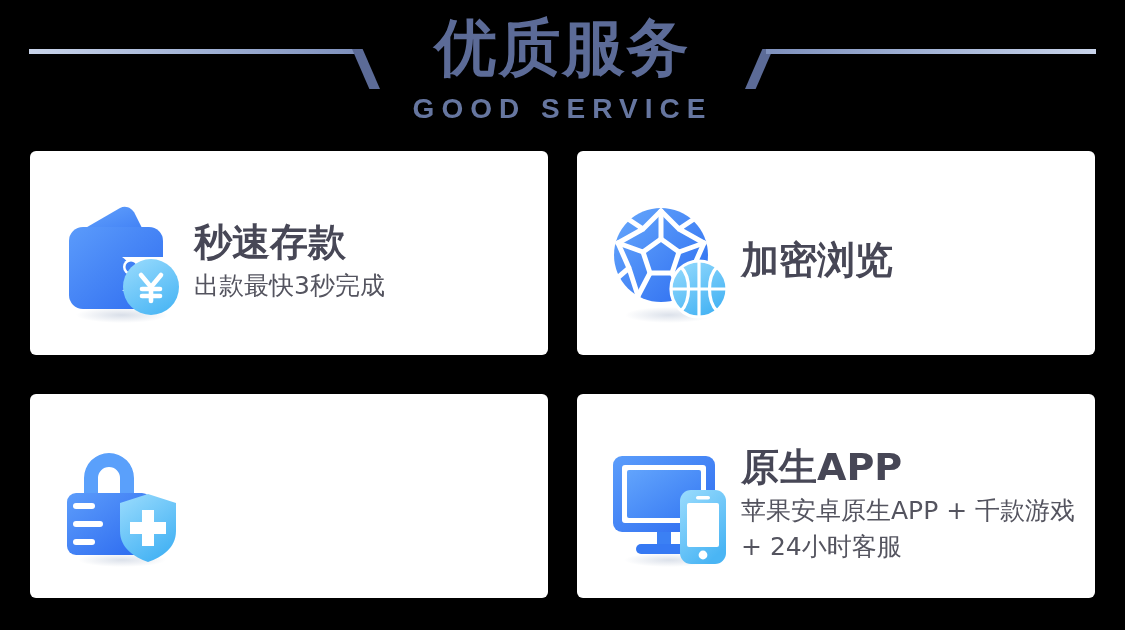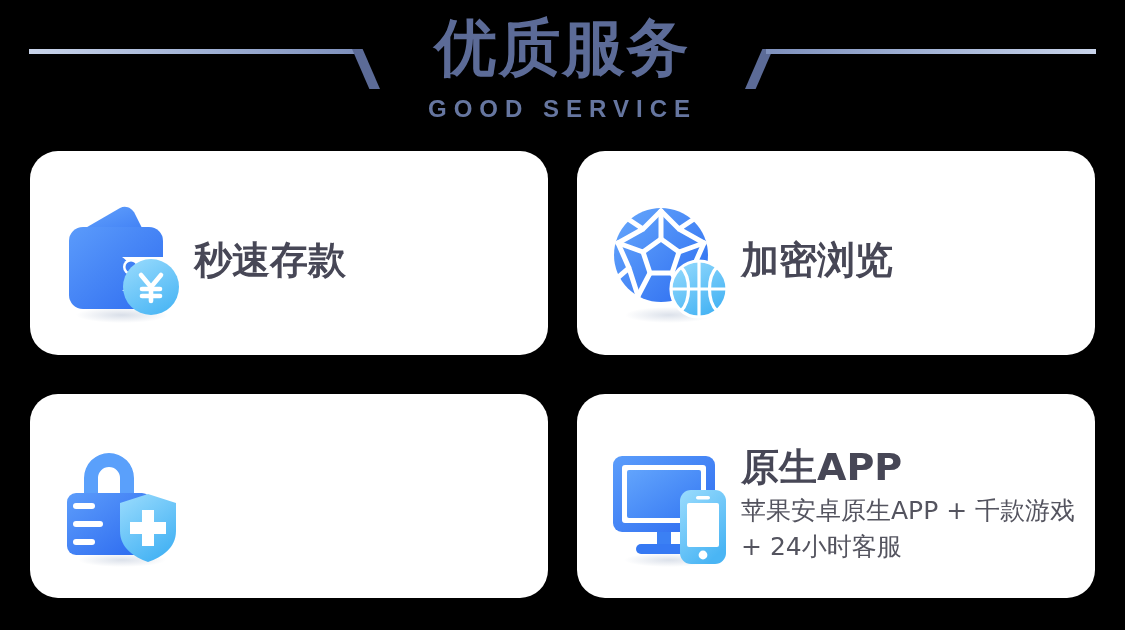--- a/index.html
+++ b/index.html
@@ -63,21 +63,21 @@
     padding-top: 6px;
     font-size: 62px;
     line-height: 84px;
     font-weight: bold;
     color: #5c6b97;
     letter-spacing: 2px;
     font-family: "DejaVu Sans", "Liberation Sans", sans-serif;
   }
   .title-en {
     margin: 0;
-    font-size: 24px;
+    font-size: 28px;
     line-height: 38px;
     font-weight: bold;
     color: #6676a0;
     letter-spacing: 7px;
     font-family: "Liberation Sans", sans-serif;
   }
 
   
   .grid {
     position: absolute;
@@ -85,21 +85,21 @@
     left: 30px;
     width: 1065px;
     display: grid;
     grid-template-columns: 518px 518px;
     grid-template-rows: 204px 204px;
     column-gap: 29px;
     row-gap: 39px;
   }
   .card {
     background: #ffffff;
-    border-radius: 28px;
+    border-radius: 6px;
     display: flex;
     align-items: center;
     padding: 16px 14px 0 26px;
     box-sizing: border-box;
     overflow: hidden;
   }
   .card-icon {
     flex: 0 0 auto;
     width: 132px;
     height: 132px;
@@ -178,20 +178,21 @@
           <path d="M85 80 L95 92"></path>
           <path d="M105 80 L95 92"></path>
           <path d="M95 92 L95 106"></path>
           <path d="M86 94 L104 94"></path>
           <path d="M86 101 L104 101"></path>
         </g>
       </svg>
     </div>
     <div class="card-text">
       <div class="card-title">秒速存款</div>
+      <div class="card-sub">出款最快3秒完成</div>
     </div>
   </div>
 
   <div class="card">
     <div class="card-icon">
       <svg class="icon-svg" viewBox="0 0 132 132" xmlns="http://www.w3.org/2000/svg">
         <defs>
           <linearGradient id="g-ball" x1="0" y1="0" x2="1" y2="1">
             <stop offset="0%" stop-color="#67a8fc"></stop>
             <stop offset="100%" stop-color="#2b6bf0"></stop>

